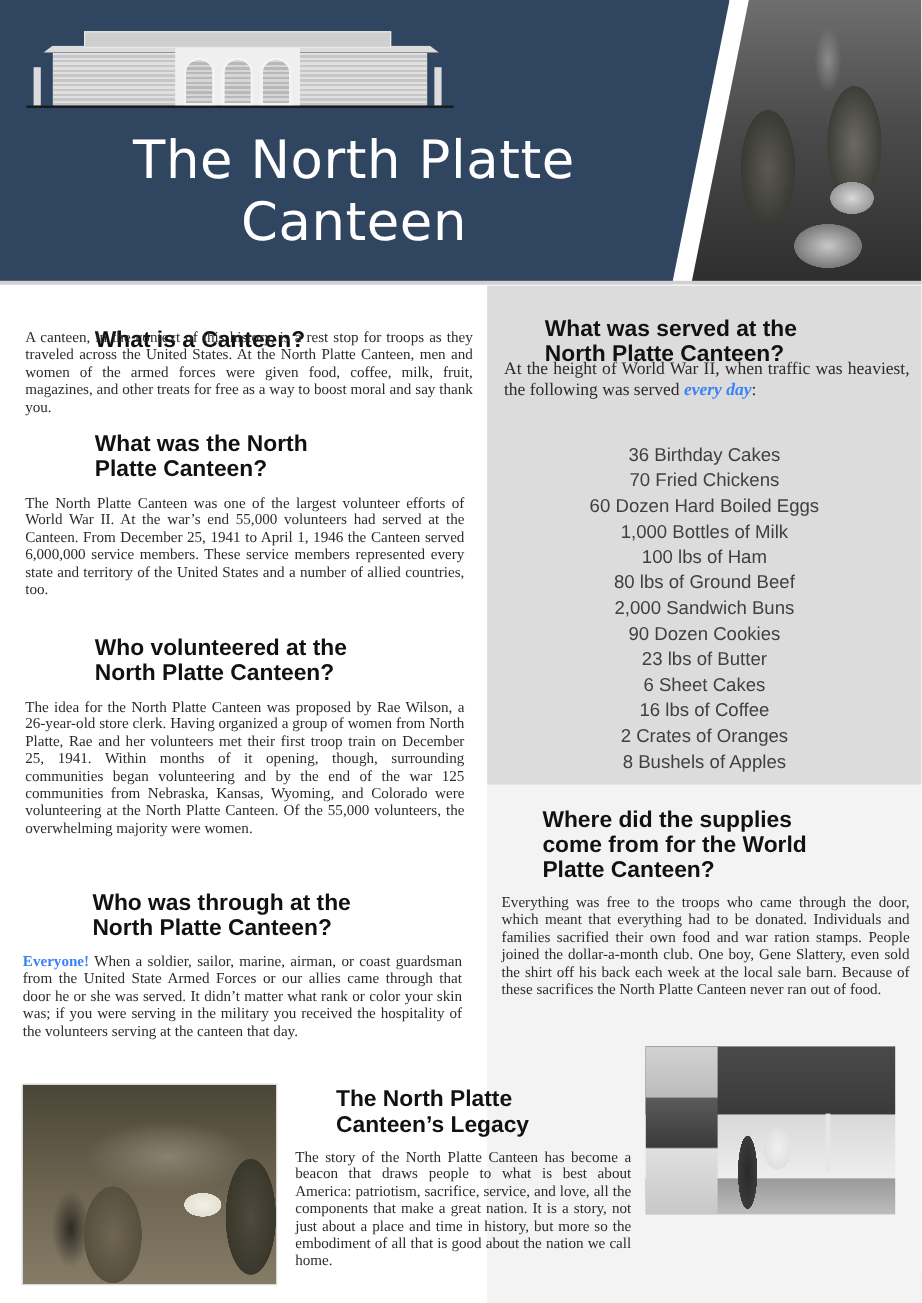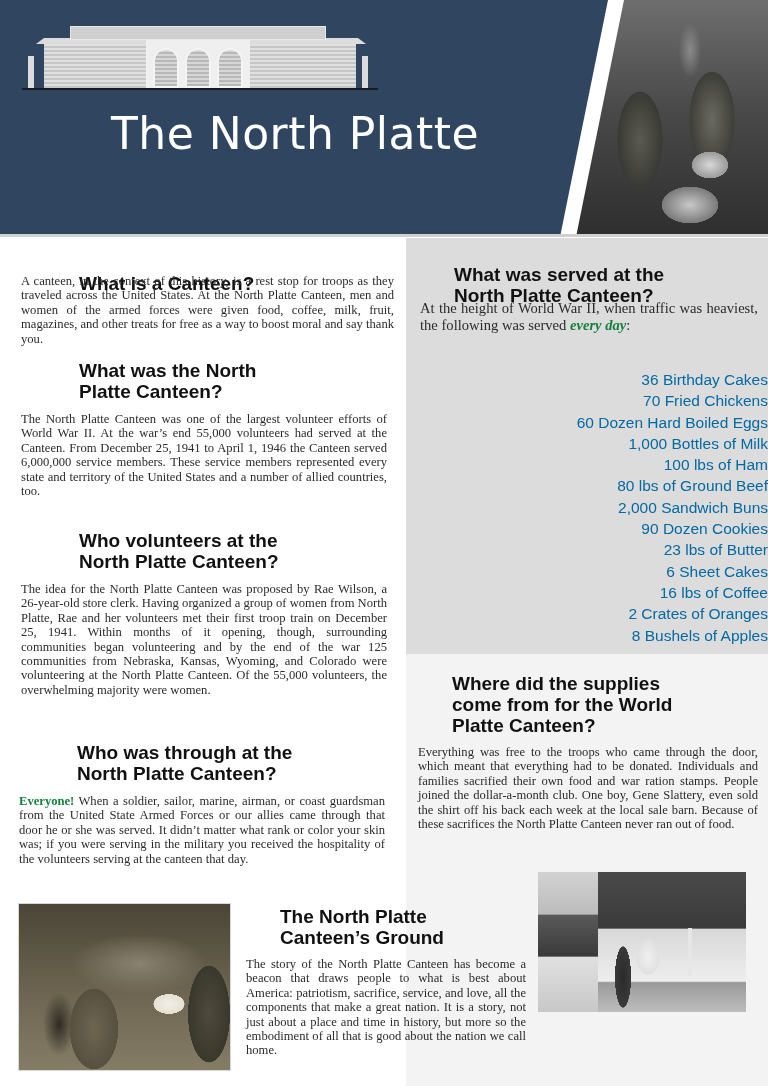--- a/index.html
+++ b/index.html
@@ -39,24 +39,24 @@
       font-family: "DejaVu Sans", sans-serif; font-size: 44px; line-height: 52px; font-weight: normal; letter-spacing: 0.5px; }
 
     
     .panel-served { position: absolute; left: 406px; top: 238px; width: 362px; height: 416px; background: #dcdcdc; }
     .panel-supplies { position: absolute; left: 406px; top: 654px; width: 362px; height: 432px; background: #f3f3f3; }
 
     .h2 { position: absolute; font-family: "Liberation Sans", sans-serif; font-weight: bold; color: #111111;
       font-size: 19px; line-height: 21px; }
     .para { position: absolute; font-family: Liberation Serif, serif; font-size: 12.6px; line-height: 14.4px;
       color: #2b2b2b; text-align: justify; }
-    .para b { color: #15803d; }
+    .para b { color: #3b82f6; }
 
     .served-list { position: absolute; left: 406px; top: 369px; width: 362px; list-style: none; text-align: center; }
-    .served-list li { font-size: 15.5px; line-height: 21.3px; color: #0369a1; font-family: "Liberation Sans", sans-serif; text-align: right; }
+    .served-list li { font-size: 15.5px; line-height: 21.3px; color: #404040; font-family: "Liberation Sans", sans-serif; }
 
     .photo { position: absolute; overflow: hidden; }
     .photo-cake { left: 18px; top: 903px; width: 213px; height: 168px;
       background:
         radial-gradient(ellipse 22px 14px at 150px 100px, #f2efe6 0%, #e4e0d2 70%, transparent 71%),
         radial-gradient(ellipse 26px 60px at 190px 110px, #4e4a3c 0%, #3a372c 80%, transparent 81%),
         radial-gradient(ellipse 30px 50px at 75px 125px, #6e6552 0%, #57503f 80%, transparent 81%),
         radial-gradient(ellipse 20px 40px at 40px 120px, #2e2b24 0%, transparent 80%),
         radial-gradient(ellipse 90px 40px at 120px 60px, #8a8270 0%, transparent 75%),
         linear-gradient(180deg, #4a4536 0%, #6e6652 55%, #857c66 100%);
@@ -87,37 +87,38 @@
       <div class="arch"></div>
       <div class="arch"></div>
     </div>
     <div class="pillar-l"></div>
     <div class="pillar-r"></div>
     <div class="ground"></div>
   </div>
 
   <h1 class="title">
     <span>The North Platte</span><br>
+    <span>Canteen</span>
   </h1>
 </div>
 
 <div class="panel-served"></div>
 <div class="panel-supplies"></div>
 
 <h2 class="h2" style="left:79px; top:248px;margin-top:25px;">What is a Canteen?</h2>
 <p class="para" style="left:21px; top:274px; width:373px;">A canteen, in the context of this history, is a rest stop for troops as they traveled across the United States.  At the North Platte Canteen, men and women of the armed forces were given food, coffee, milk, fruit, magazines, and other treats for free as a way to boost moral and say thank you.</p>
 
 <h2 class="h2" style="left:79px; top:360px;">
   <span>What was the North</span><br>
   <span>Platte Canteen?</span>
 </h2>
 <p class="para" style="left:21px; top:412px; width:366px;">The North Platte Canteen was one of the largest volunteer efforts of World War II.  At the war’s end 55,000 volunteers had served at the Canteen.  From December 25, 1941 to April 1, 1946 the Canteen served 6,000,000 service members.  These service members represented every state and territory of the United States and a number of allied countries, too.</p>
 
 <h2 class="h2" style="left:79px; top:530px;">
-  <span>Who volunteers at the</span><br>
+  <span>Who volunteered at the</span><br>
   <span>North Platte Canteen?</span>
 </h2>
 <p class="para" style="left:21px; top:582px; width:366px;">The idea for the North Platte Canteen was proposed by Rae Wilson, a 26-year-old store clerk.  Having organized a group of women from North Platte, Rae and her volunteers met their first troop train on December 25, 1941.  Within months of it opening, though, surrounding communities began volunteering and by the end of the war 125 communities from Nebraska, Kansas, Wyoming, and Colorado were volunteering at the North Platte Canteen.  Of the 55,000 volunteers, the overwhelming majority were women.</p>
 
 <h2 class="h2" style="left:77px; top:742px;">
   <span>Who was through at the</span><br>
   <span>North Platte Canteen?</span>
 </h2>
 <p class="para" style="left:19px; top:794px; width:366px;"><b>Everyone!</b><span>  When a soldier, sailor, marine, airman, or coast guardsman from the United State Armed Forces or our allies came through that door he or she was served.  It didn’t matter what rank or color your skin was; if you were serving in the military you received the hospitality of the volunteers serving at the canteen that day.</span></p>
 
@@ -148,15 +149,15 @@
   <span>come from for the World</span><br>
   <span>Platte Canteen?</span>
 </h2>
 <p class="para" style="left:418px; top:745px; width:340px;">Everything was free to the troops who came through the door, which meant that everything had to be donated. Individuals and families sacrified their own food and war ration stamps.  People joined the dollar-a-month club.  One boy, Gene Slattery, even sold the shirt off his back each week at the local sale barn.  Because of these sacrifices the North Platte Canteen never ran out of food.</p>
 
 <div class="photo photo-cake"></div>
 <div class="photo photo-boy"></div>
 
 <h2 class="h2" style="left:280px; top:906px;">
   <span>The North Platte</span><br>
-  <span>Canteen’s Ground</span>
+  <span>Canteen’s Legacy</span>
 </h2>
 <p class="para" style="left:246px; top:957px; width:280px;">The story of the North Platte Canteen has become a beacon that draws people to what is best about America: patriotism, sacrifice, service, and love, all the components that make a great nation.  It is a story, not just about a place and time in history, but more so the embodiment of all that is good about the nation we call home.</p>
 
 </body></html>

